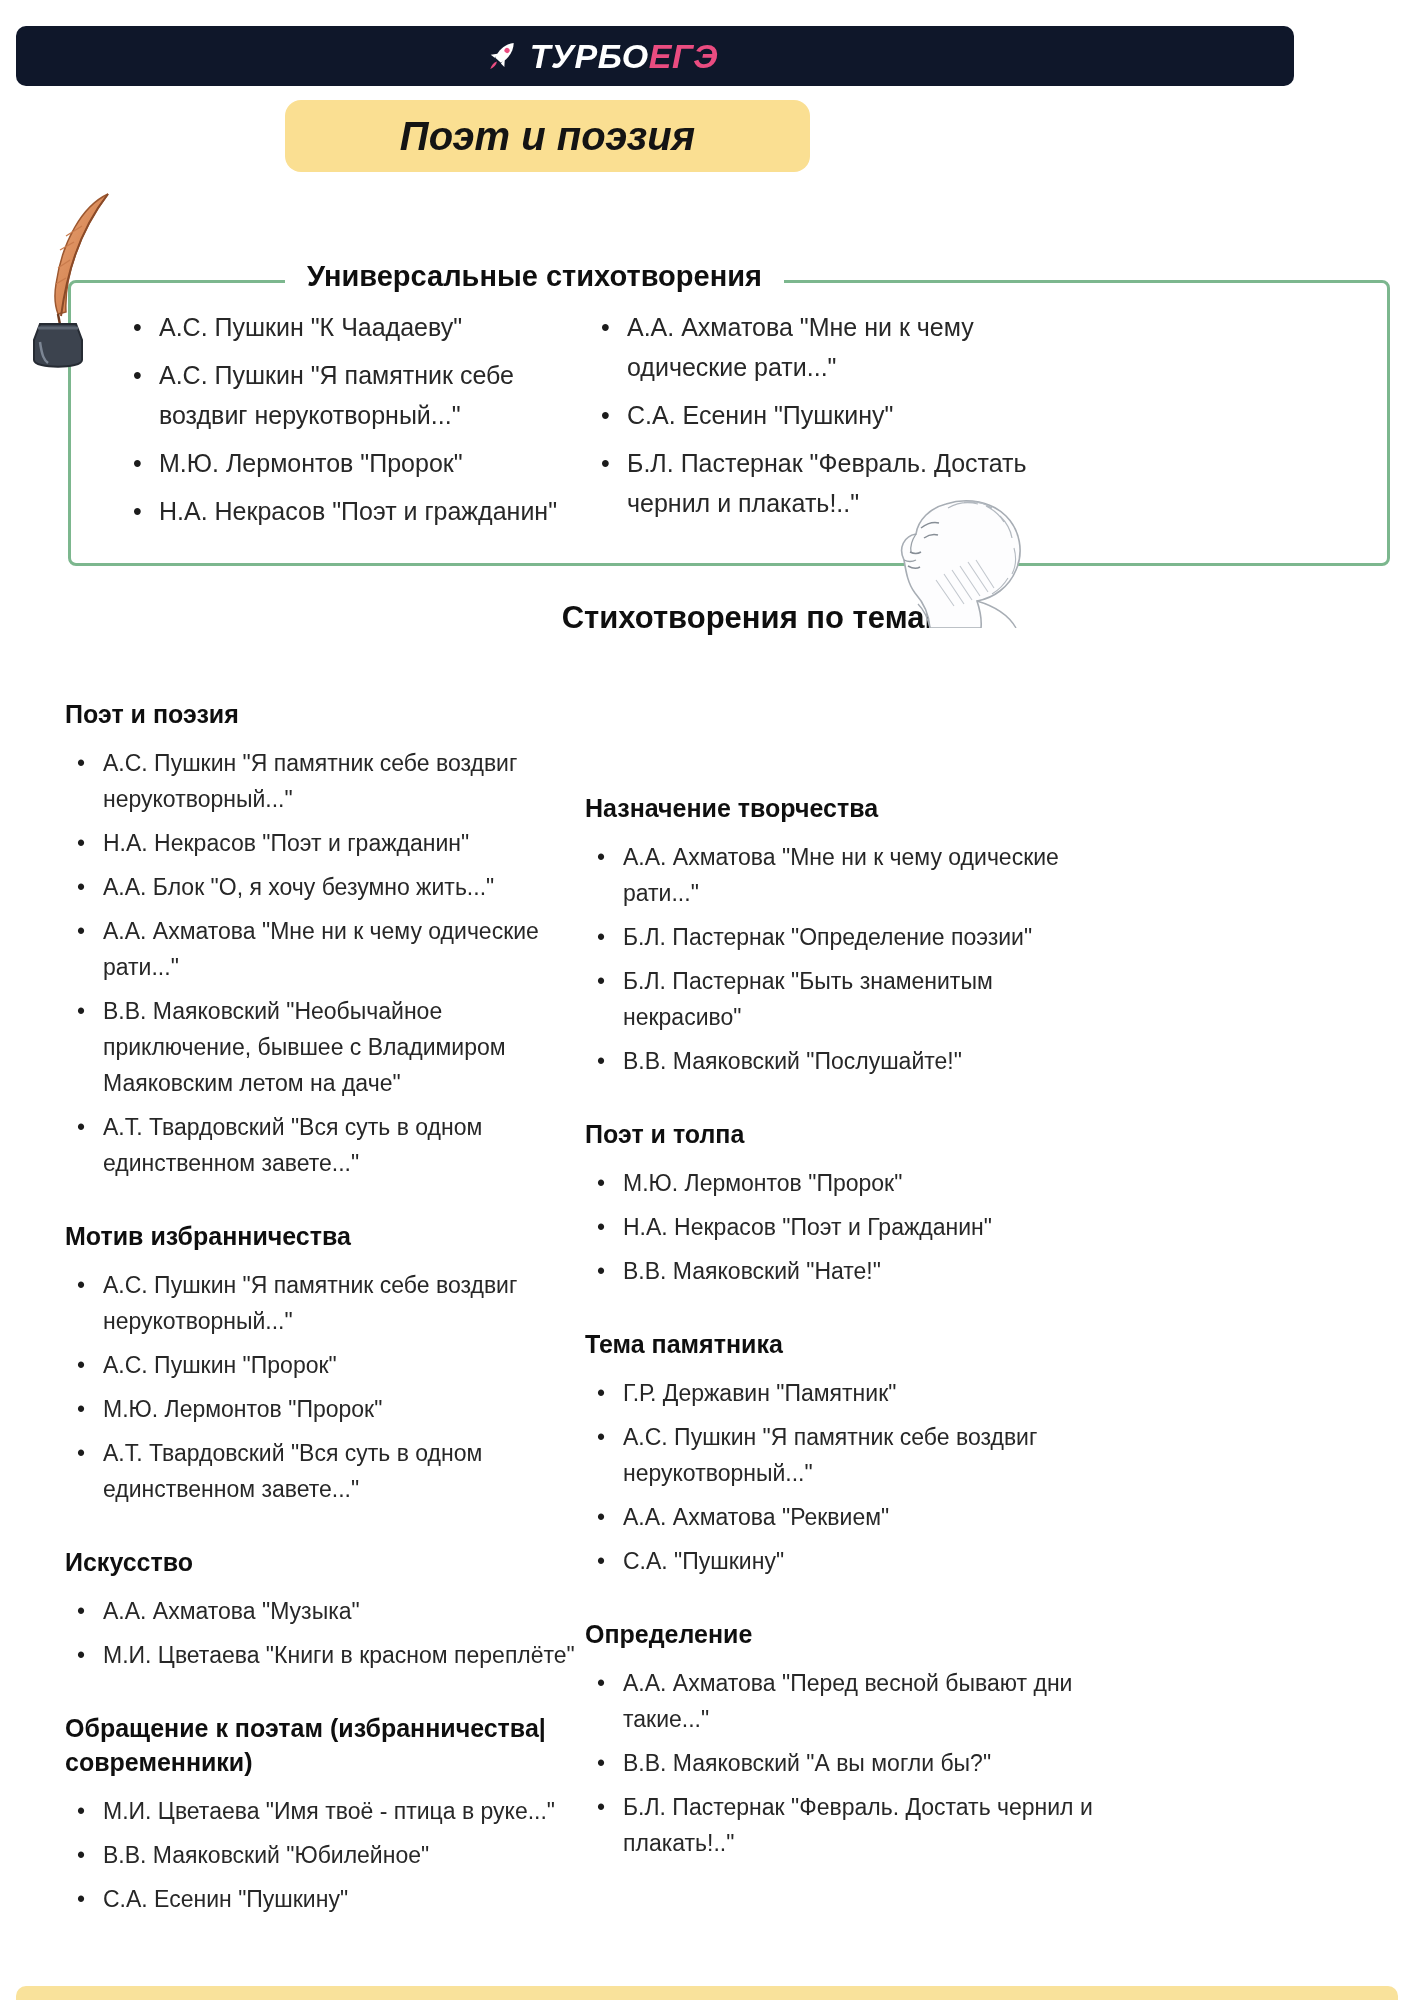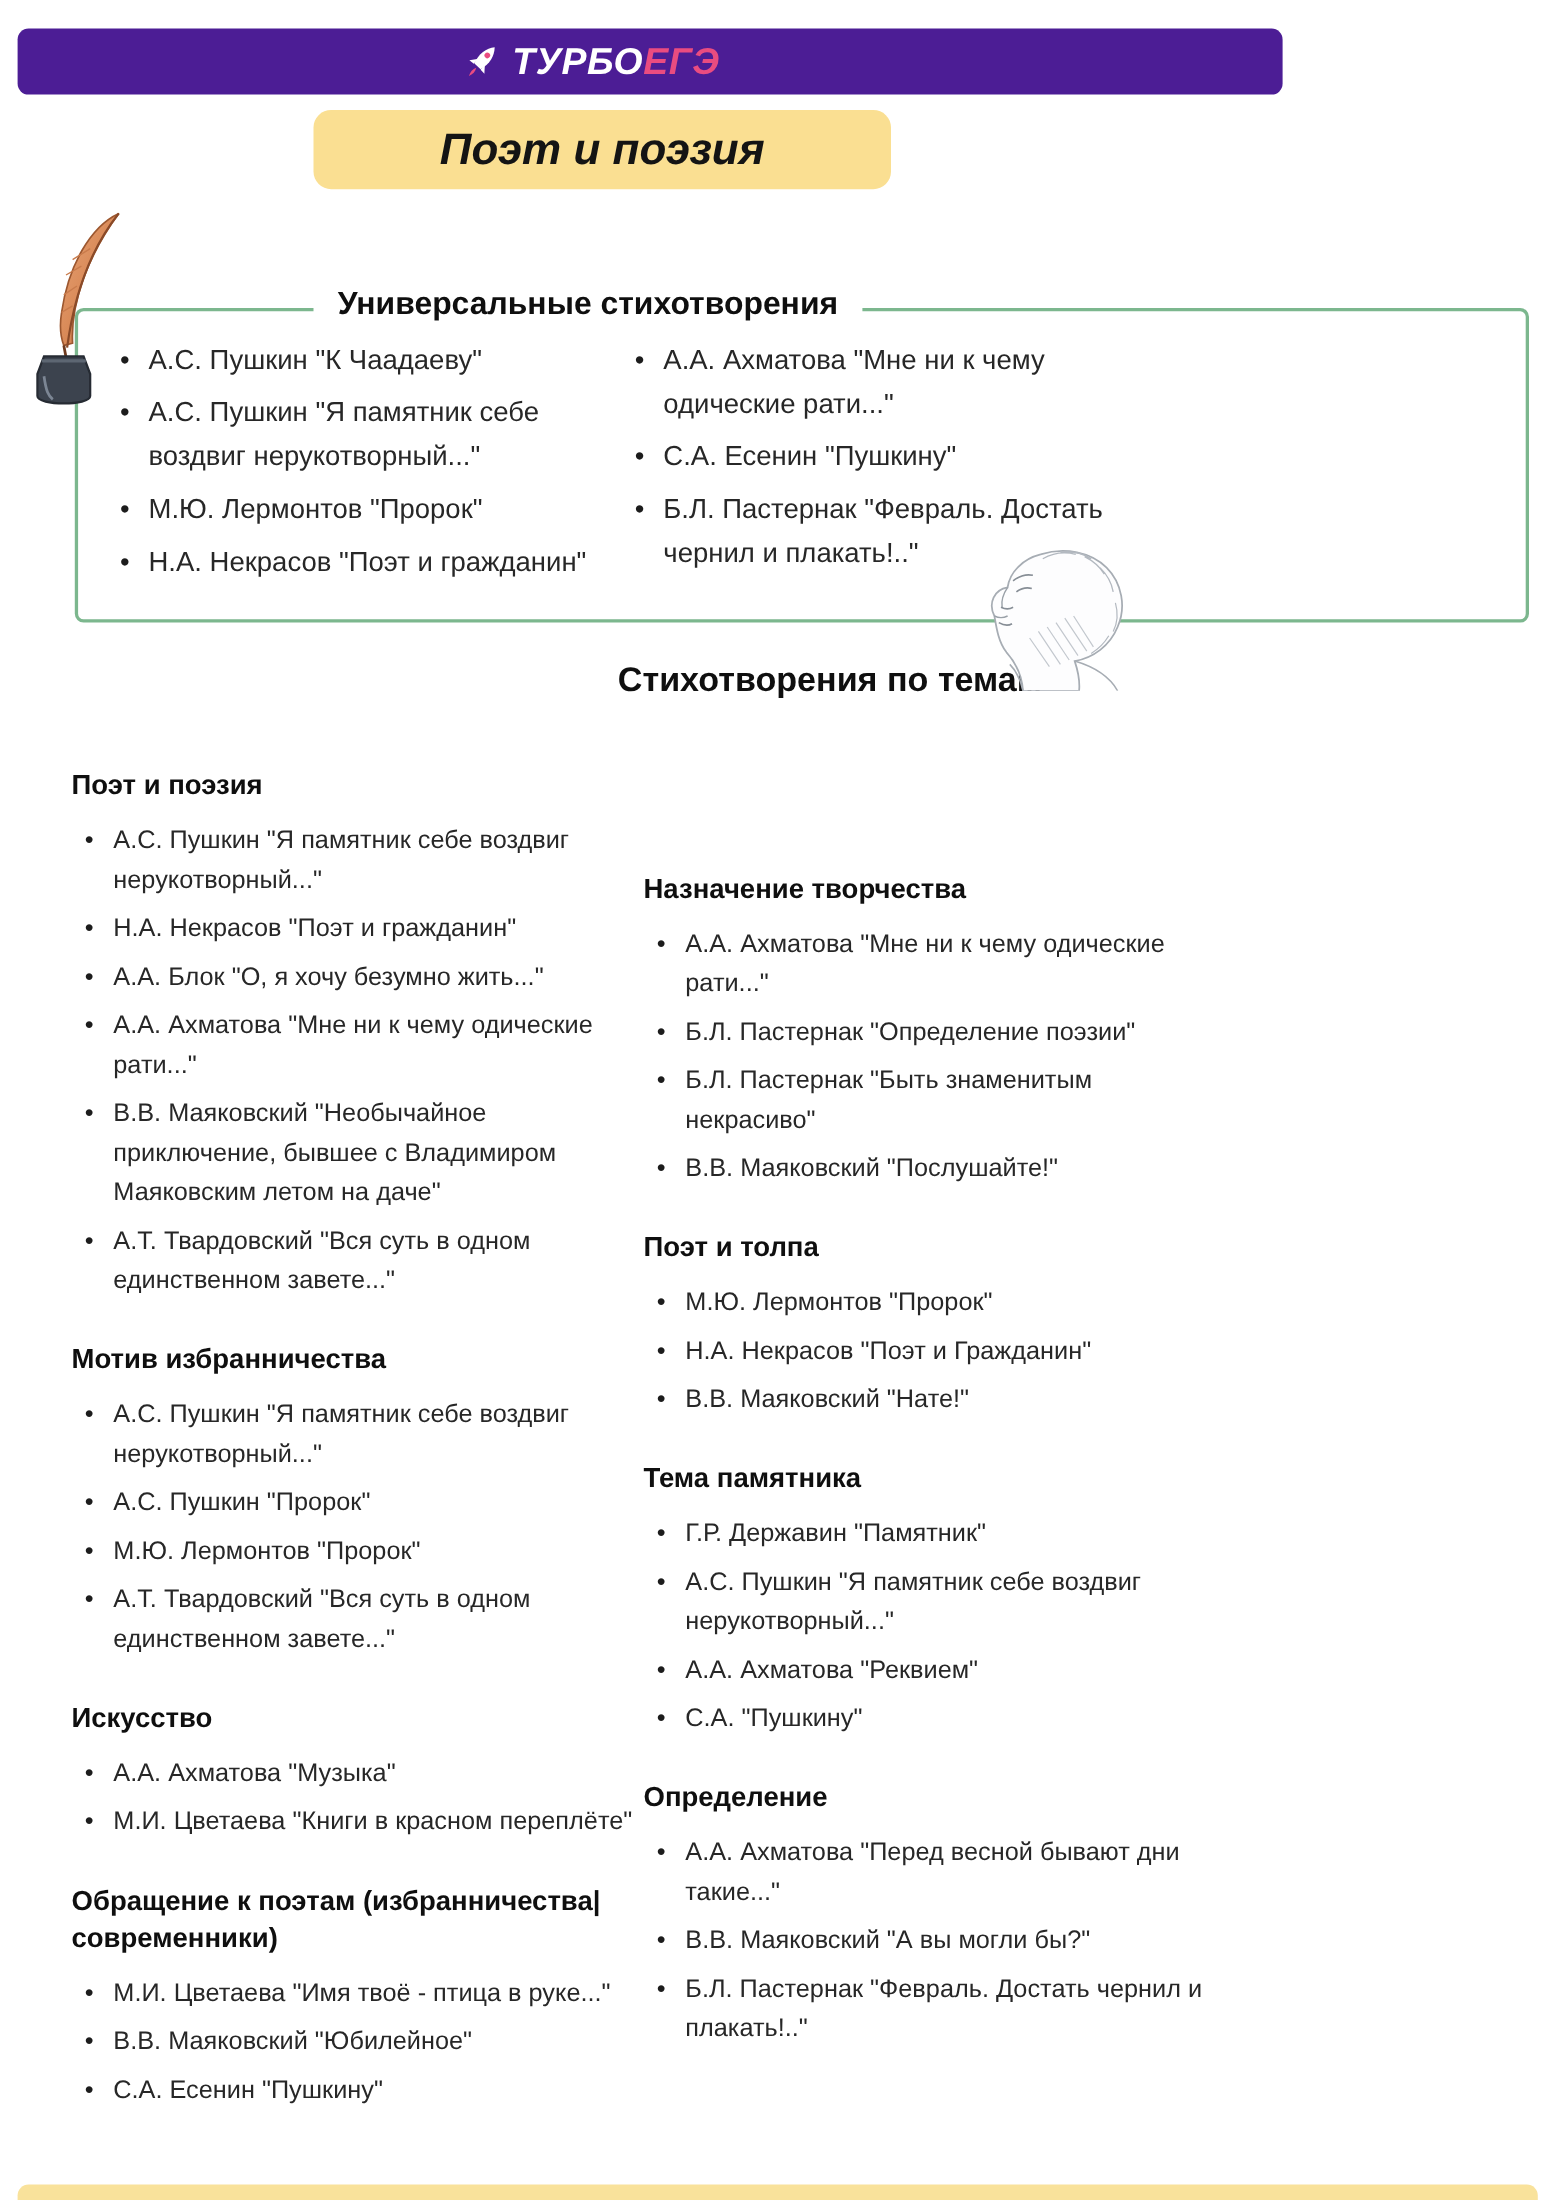--- a/index.html
+++ b/index.html
@@ -5,41 +5,41 @@
   * { box-sizing: border-box; }
   html,body { margin:0; padding:0; background:#e8e8e8; }
   .page {
     position:relative; width:1414px; height:2000px; margin:0 auto;
     background:#ffffff; overflow:hidden;
     font-family:"Liberation Sans", sans-serif; color:#272727;
   }
 
   
   .banner {
-    position:absolute; left:16px; top:26px; width:1150px; height:60px;
-    background:#4c1d95; border-radius:10px;
+    position:absolute; left:16px; top:26px; width:1278px; height:60px;
+    background:#0f172a; border-radius:10px;
     display:flex; align-items:center; justify-content:center;
   }
   .logo { display:flex; align-items:center; gap:8px; position:relative; left:-55px; }
   .logo-text { font-size:34px; font-weight:800; font-style:italic; letter-spacing:.5px; white-space:nowrap; }
   .logo-turbo { color:#ffffff; }
   .logo-ege { color:#EA4C80; }
 
   
   .title-box {
     position:absolute; left:285px; top:100px; width:525px; height:72px;
     background:#FADF92; border-radius:16px;
     display:flex; align-items:center; justify-content:center;
   }
   .title-box h1 { margin:0; font-size:40px; font-weight:800; font-style:italic; color:#141414; }
 
   
   .universal-box {
     position:absolute; left:68px; top:280px; width:1322px; height:286px;
-    border:3px solid #7CB78E; border-radius:8px;
+    border:3px solid #7CB78E; border-radius:8px;padding-left:24px;
   }
   .universal-heading {
     position:absolute; top:-23px; left:214px; background:#ffffff;
     padding:0 22px; font-size:29px; font-weight:800; color:#0f0f0f; white-space:nowrap;
   }
   .universal-cols { display:flex; padding:24px 0 0 28px; }
   ul.poem-list { list-style:none; margin:0; padding:0; }
   .ucol-left { width:468px; }
   .ucol-right { width:505px; margin-left:4px; }
   .ucol-left li, .ucol-right li {

